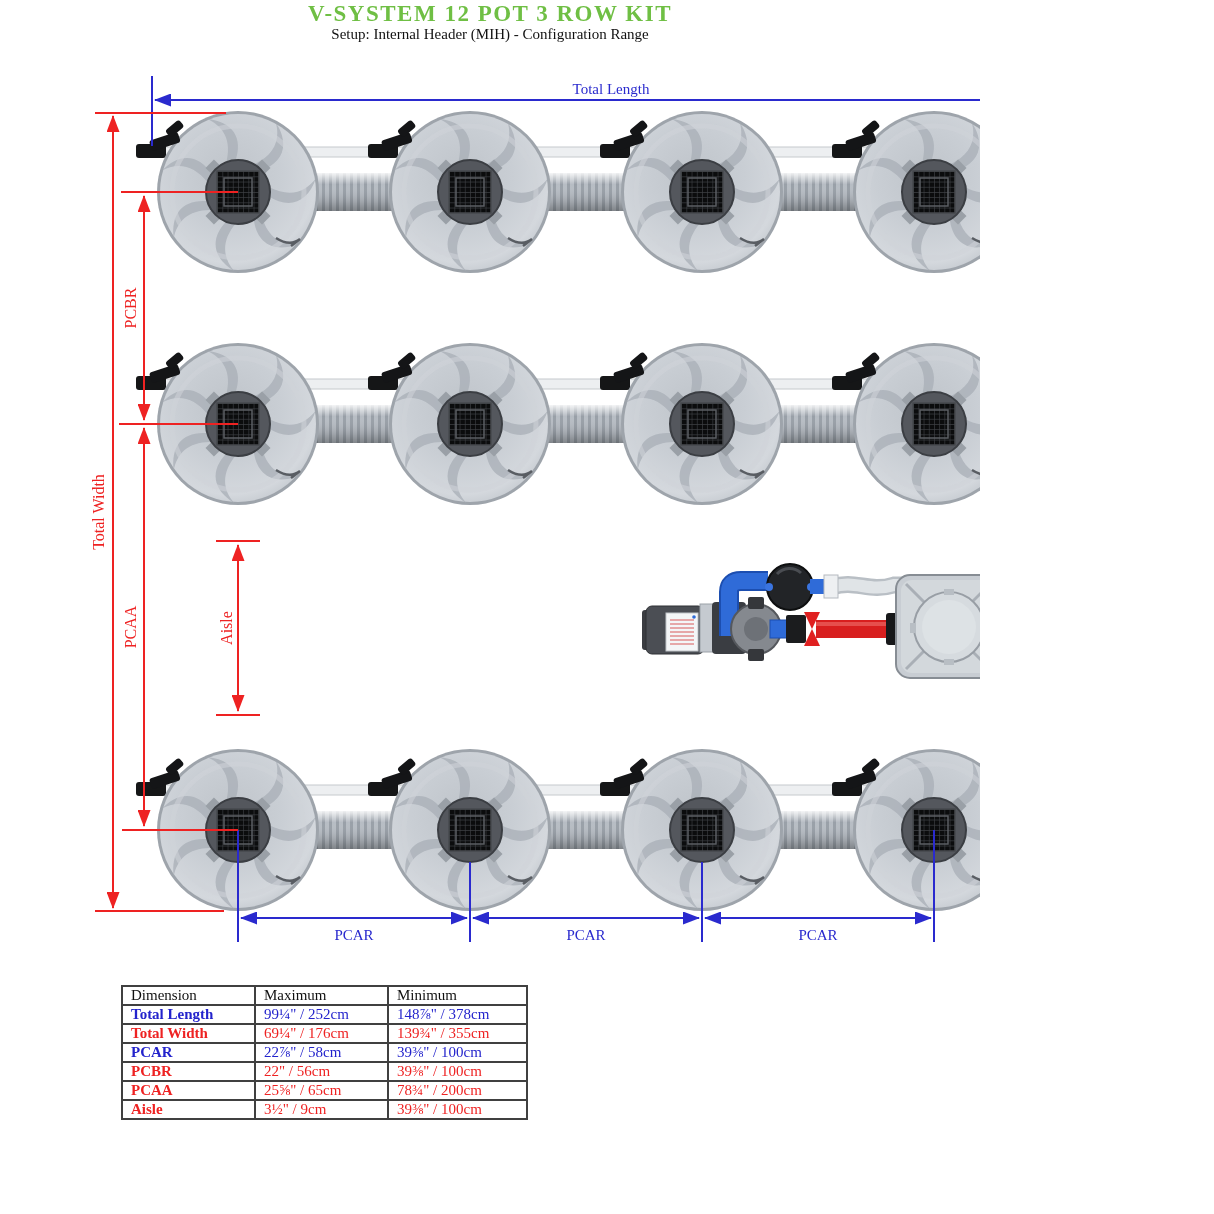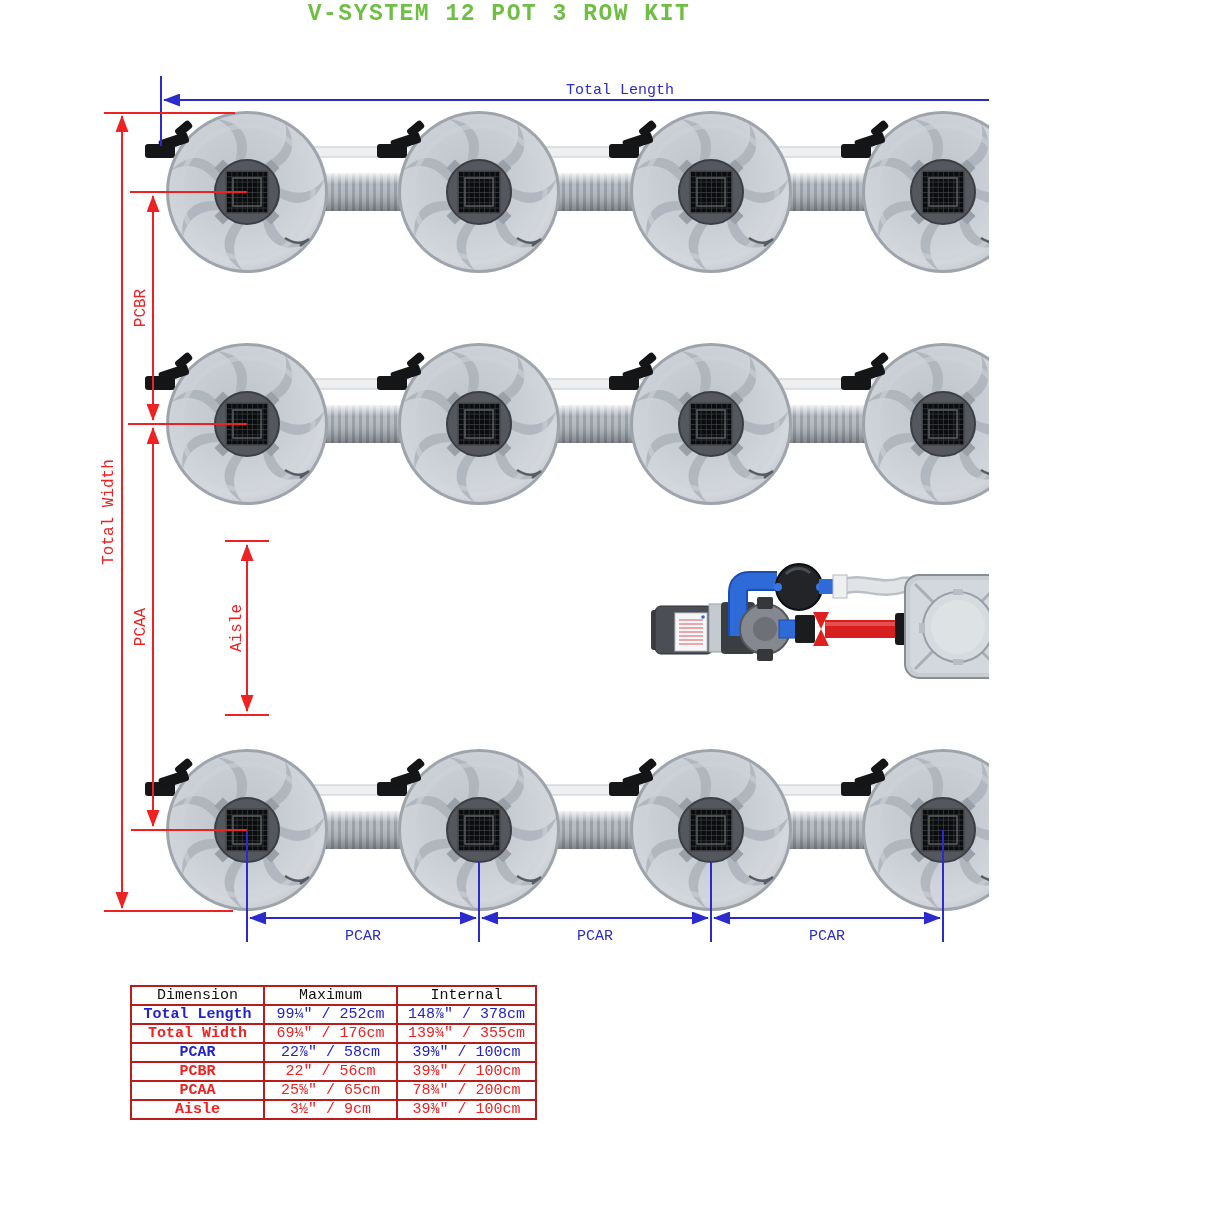--- a/index.html
+++ b/index.html
@@ -1,39 +1,40 @@
 <!DOCTYPE html>
 <html><head>
 <meta charset="utf-8">
 <style>
   html,body{margin:0;padding:0;background:#fff;}
   #stage{position:relative;width:980px;height:1214px;background:#ffffff;overflow:hidden;
-         font-family:Liberation Mono, monospace;margin-left:9px;}
+         font-family:Liberation Serif, serif;}
   .title{position:absolute;top:1px;left:0;width:100%;text-align:center;
          font-size:23px;font-weight:bold;letter-spacing:1.5px;color:#6fbf44;}
   .subtitle{position:absolute;top:26px;left:0;width:100%;text-align:center;
          font-size:15px;color:#111;}
   svg{position:absolute;left:0;top:0;}
   .dim-table{position:absolute;left:121px;top:985px;border-collapse:collapse;
          background:#fff;table-layout:fixed;}
-  .dim-table td{border:2px solid #b91c1c;height:17px;text-align:center;vertical-align:middle;
-         font-size:15px;padding:0 2px;white-space:nowrap;}
+  .dim-table td{border:2px solid #404040;height:17px;text-align:left;vertical-align:middle;
+         font-size:15px;padding:0 8px;white-space:nowrap;}
   .dim-table .hdr td{color:#101010;font-weight:400;}
   .dim-table td.lbl{font-weight:bold;}
   .c-blue{color:#2323cc;}
   .c-red{color:#ee2222;}
   .dimtext{font-size:16px;}
   .dimtext-b{font-size:15px;}
 </style>
 </head>
 <body>
 
 <div id="stage">
 
   <div class="title">V-SYSTEM 12 POT 3 ROW KIT</div>
+  <div class="subtitle">Setup: Internal Header (MIH) - Configuration Range</div>
 
   <svg width="1214" height="1214" viewBox="0 0 1214 1214">
     <defs>
       <radialGradient id="potG" cx="0.45" cy="0.4" r="0.65">
         <stop offset="0" stop-color="#bfc4ca"></stop>
         <stop offset="0.5" stop-color="#c9ced4"></stop>
         <stop offset="0.85" stop-color="#d4d8dd"></stop>
         <stop offset="1" stop-color="#c3c8ce"></stop>
       </radialGradient>
       <linearGradient id="shadeV" x1="0" y1="0" x2="0" y2="1">
@@ -346,21 +347,21 @@
   <table class="dim-table">
     <colgroup>
         <col style="width:133px">
         <col style="width:133px">
         <col style="width:139px">
       </colgroup>
     <tbody>
         <tr class="hdr">
       <td>Dimension</td>
       <td>Maximum</td>
-      <td>Internal</td>
+      <td>Minimum</td>
     </tr>
     <tr>
       <td class="lbl c-blue">Total Length</td>
       <td class="c-blue">99¼" / 252cm</td>
       <td class="c-blue">148⅞" / 378cm</td>
     </tr>
     <tr>
       <td class="lbl c-red">Total Width</td>
       <td class="c-red">69¼" / 176cm</td>
       <td class="c-red">139¾" / 355cm</td>

